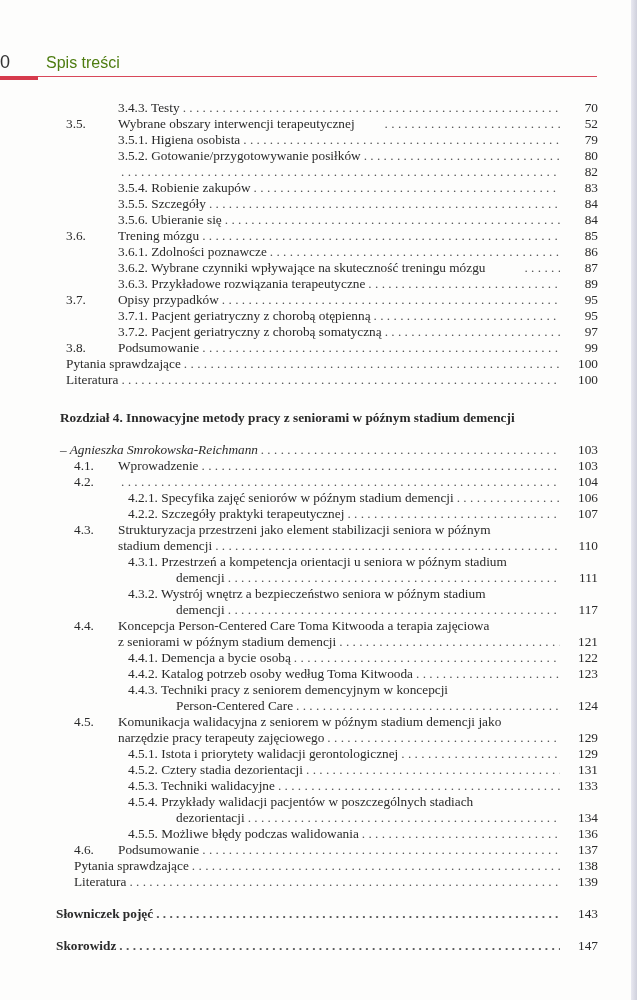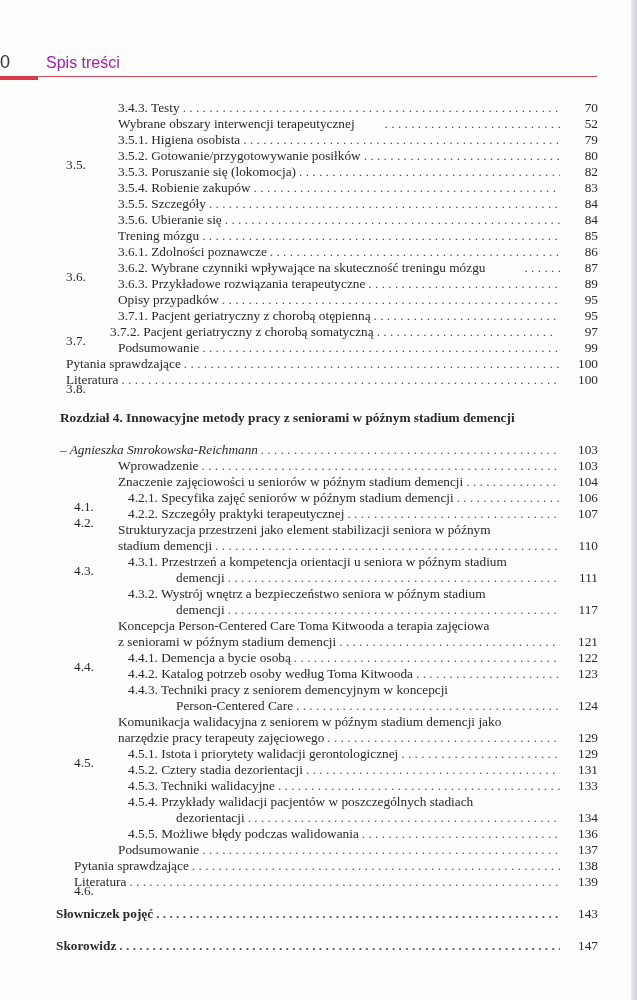--- a/index.html
+++ b/index.html
@@ -13,34 +13,34 @@
     position:absolute; top:0; right:0; width:6px; height:1000px;
     background:linear-gradient(to right,#e9e9f1,#cfd0dc);
   }
   .header { position:absolute; top:52px; left:0; width:637px; height:30px; }
   .page-num {
     position:absolute; left:0; top:0;
     font-family:"Liberation Sans", sans-serif; font-size:18px; color:#333;
   }
   .header-title {
     position:absolute; left:46px; top:2px;
-    font-family:"Liberation Sans", sans-serif; font-size:16px; color:#a21caf;
+    font-family:"Liberation Sans", sans-serif; font-size:16px; color:#4d7c0f;
   }
   .header-rule {
     position:absolute; left:0; top:24px; width:597px; height:1px; background:#d8485a;
   }
   .header-tab {
     position:absolute; left:0; top:24px; width:38px; height:4px; background:#d63a4c;
   }
   .toc { position:absolute; left:0; top:100px; width:637px; }
   .row {
     position:absolute; left:0; width:637px; height:16px;
     font-size:13.3px; line-height:16px; white-space:nowrap;
   }
-  .num { position:absolute;margin-top:41px; }
+  .num { position:absolute; }
   .title { position:absolute; display:flex; }
   .title .txt { white-space:nowrap; }
   .leader {
     flex:1; overflow:hidden; white-space:nowrap; letter-spacing:2.4px;
     color:#555; padding-left:3px;
   }
   .leader::after { content:". . . . . . . . . . . . . . . . . . . . . . . . . . . . . . . . . . . . . . . . . . . . . . . . . . . . . . . . . . . . . . . . . . . . . . . . . . . . . . . . . . . . . . . . ."; letter-spacing:0; }
   .page { position:absolute; left:568px; width:30px; text-align:right; }
   .bold { font-weight:bold; }
   .ital { font-style:italic; }
@@ -82,21 +82,20 @@
     </div>
     <div class="row" style="top: 48px;">
       <span class="title" style="left: 118px; width: 442px;">
         <span class="txt">3.5.2. Gotowanie/przygotowywanie posiłków</span>
         <span class="leader"></span>
       </span>
       <span class="page">80</span>
     </div>
     <div class="row" style="top: 64px;">
       <span class="title" style="left: 118px; width: 442px;">
-        <span class="txt">3.5.3. Poruszanie się (lokomocja)</span>
         <span class="leader"></span>
       </span>
       <span class="page">82</span>
     </div>
     <div class="row" style="top: 80px;">
       <span class="title" style="left: 118px; width: 442px;">
         <span class="txt">3.5.4. Robienie zakupów</span>
         <span class="leader"></span>
       </span>
       <span class="page">83</span>
@@ -153,21 +152,21 @@
       <span class="page">95</span>
     </div>
     <div class="row" style="top: 208px;">
       <span class="title" style="left: 118px; width: 442px;">
         <span class="txt">3.7.1. Pacjent geriatryczny z chorobą otępienną</span>
         <span class="leader"></span>
       </span>
       <span class="page">95</span>
     </div>
     <div class="row" style="top: 224px;">
-      <span class="title" style="left: 110px; width: 442px;">
+      <span class="title" style="left: 118px; width: 442px;">
         <span class="txt">3.7.2. Pacjent geriatryczny z chorobą somatyczną</span>
         <span class="leader"></span>
       </span>
       <span class="page">97</span>
     </div>
     <div class="row" style="top: 240px;">
       <span class="num" style="left: 66px;">3.8.</span>
       <span class="title" style="left: 118px; width: 442px;">
         <span class="txt">Podsumowanie</span>
         <span class="leader"></span>
@@ -199,21 +198,20 @@
       <span class="num" style="left: 74px;">4.1.</span>
       <span class="title" style="left: 118px; width: 442px;">
         <span class="txt">Wprowadzenie</span>
         <span class="leader"></span>
       </span>
       <span class="page">103</span>
     </div>
     <div class="row" style="top: 374px;">
       <span class="num" style="left: 74px;">4.2.</span>
       <span class="title" style="left: 118px; width: 442px;">
-        <span class="txt">Znaczenie zajęciowości u seniorów w późnym stadium demencji</span>
         <span class="leader"></span>
       </span>
       <span class="page">104</span>
     </div>
     <div class="row" style="top: 390px;">
       <span class="title" style="left: 128px; width: 432px;">
         <span class="txt">4.2.1. Specyfika zajęć seniorów w późnym stadium demencji</span>
         <span class="leader"></span>
       </span>
       <span class="page">106</span>

